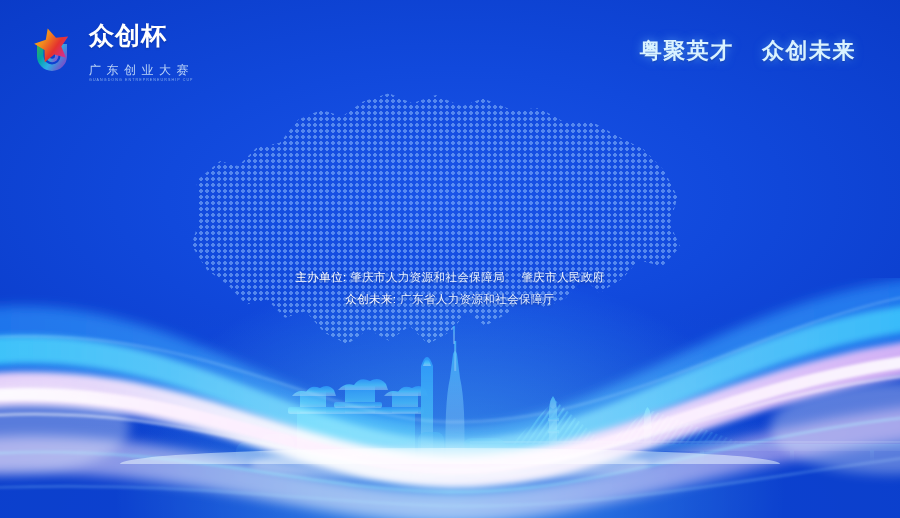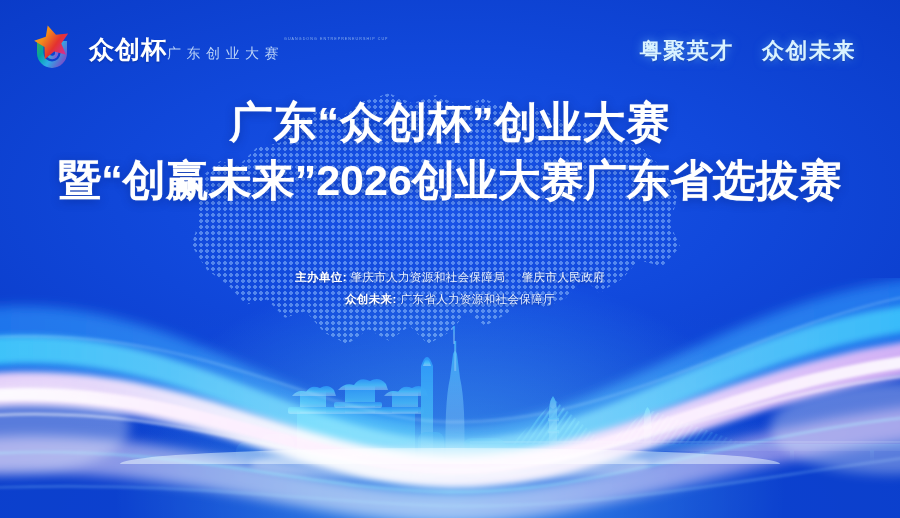--- a/index.html
+++ b/index.html
@@ -44,29 +44,29 @@
   .streak-svg{position:absolute;inset:0;width:100%;height:100%;}
   
   .skyline{position:absolute;left:0;right:0;bottom:54px;height:150px;}
   .skyline svg{display:block;width:100%;height:100%;}
   
   .logo{
     position:absolute;left:24px;top:20px;
     display:flex;align-items:center;gap:9px;
   }
   .logo-mark{width:56px;height:56px;flex:0 0 auto;position:relative;}
-  .logo-text{display:flex;flex-direction:row;justify-content:center;padding-top:2px;}
+  .logo-text{display:flex;flex-direction:column;justify-content:center;padding-top:2px;}
   .logo-cn{
     font-size:25px;font-weight:bold;color:#ffffff;line-height:1.05;
     letter-spacing:1px;
     text-shadow:0 1px 2px rgba(0,20,80,.35);
   }
   .logo-sub{
-    font-size:14px;color:#bcd4f7;letter-spacing:5.5px;
-    margin-top:10px;line-height:1;white-space:nowrap;
+    font-size:12px;color:#bcd4f7;letter-spacing:5.5px;
+    margin-top:16px;line-height:1;white-space:nowrap;
   }
   .logo-sub-en{
     font-size:3.6px;color:#8fb4ee;letter-spacing:1.1px;
     margin-top:2.5px;line-height:1;white-space:nowrap;
     transform:scaleY(1.15);transform-origin:left top;
   }
   
   .slogan{
     position:absolute;right:44px;top:36px;
     font-size:22px;font-weight:bold;color:#d9f2ff;
@@ -94,21 +94,21 @@
   }
   
   .orgs{
     position:absolute;left:0;right:0;top:266px;text-align:center;
   }
   .org-line{
     font-size:11.5px;color:#e7f0ff;line-height:1.95;
     letter-spacing:.4px;white-space:nowrap;
     text-shadow:0 1px 3px rgba(0,25,95,.5);
   }
-  .org-label{font-weight:bold;color:#ffffff;}
+  .org-label{font-weight:normal;color:#ffffff;}
   .org-gap{display:inline-block;width:9px;}
 </style>
 </head>
 <body>
 
 <div class="poster">
 
   <div class="bg-base"></div>
 
   <div class="map-wrap">
@@ -321,24 +321,20 @@
       <div class="logo-sub-en">GUANGDONG ENTREPRENEURSHIP CUP</div>
     </div>
   </div>
 
   <div class="slogan">
     <span>粤聚英才</span>
     <span class="gap"></span>
     <span>众创未来</span>
   </div>
 
-  <div class="titles">
-    <div class="title-1">广东“众创杯”创业大赛</div>
-    <div class="title-2">暨“创赢未来”2026创业大赛广东省选拔赛</div>
-  </div>
 
   <div class="orgs">
     <div class="org-line">
       <span class="org-label">主办单位:</span>
       <span>肇庆市人力资源和社会保障局</span>
       <span class="org-gap"></span>
       <span>肇庆市人民政府</span>
     </div>
     <div class="org-line">
       <span class="org-label">众创未来:</span>

